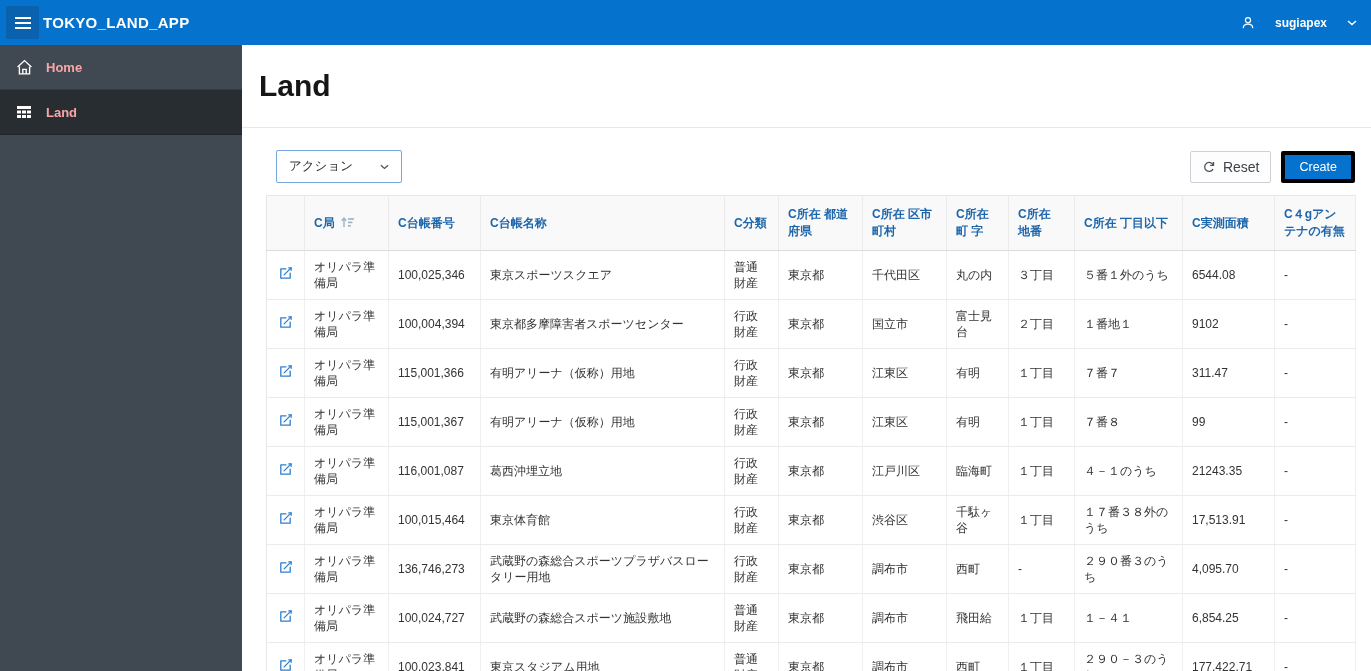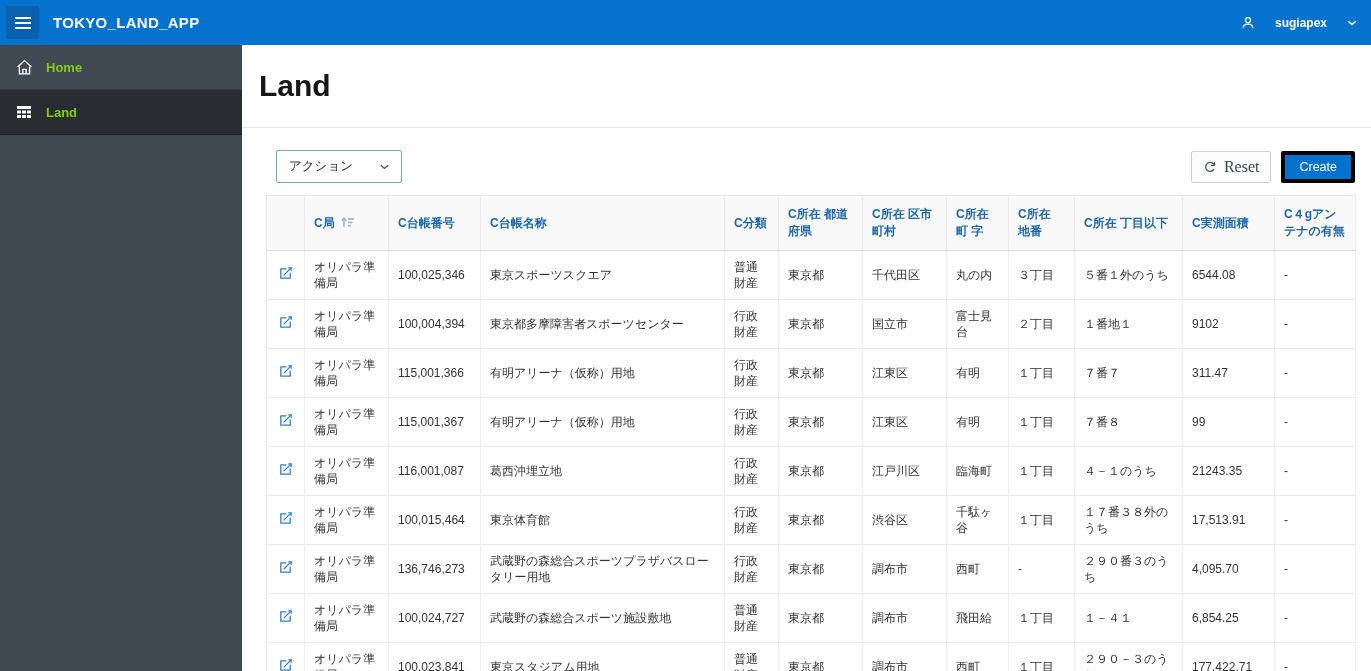--- a/index.html
+++ b/index.html
@@ -7,28 +7,28 @@
     font-family:"Liberation Sans","DejaVu Sans",sans-serif; }
   body { position:relative; }
 
   
   .topbar { position:absolute; top:0; left:0; right:0; height:45px; background:#0572ce;
     display:flex; align-items:center; color:#fff; z-index:10; }
   .hamburger-btn { width:33px; height:33px; margin-left:6px; background:#0a61ad; border:none;
     border-radius:2px; display:flex; flex-direction:column; justify-content:center; align-items:center;
     gap:3px; cursor:pointer; }
   .hamburger-btn span { display:block; width:16px; height:2px; background:#fff; }
-  .app-title { margin-left:14px; font-size:15px; font-weight:bold; letter-spacing:.3px; color:#fff; }
+  .app-title { margin-left:4px; font-size:15px; font-weight:bold; letter-spacing:.3px; color:#fff; }
   .user-menu { margin-left:auto; margin-right:14px; display:flex; align-items:center; gap:20px;
     font-size:12px; font-weight:bold; color:#fff; cursor:pointer; }
 
   
   .sidebar { position:absolute; top:45px; left:0; width:242px; bottom:0; background:#404851; }
   .side-item { height:45px; display:flex; align-items:center; gap:13px; padding-left:15px;
-    color:#84cc16; font-size:13px; font-weight:bold; cursor:pointer;
+    color:#fca5a5; font-size:13px; font-weight:bold; cursor:pointer;
     border-bottom:1px solid rgba(0,0,0,.18); }
   .side-item.active { background:#282d31; }
   .side-item .ico { width:18px; display:flex; justify-content:center; }
 
   
   .main { position:absolute; top:45px; left:242px; right:0; bottom:0; background:#fff; overflow:hidden; }
   .page-header { padding:23px 16px 23px 17px; border-bottom:1px solid #e8e8e8; }
   .page-title { font-size:30px; font-weight:600; color:#161616; line-height:36px; }
 
   .report { padding:22px 16px 0 24px; }
@@ -40,22 +40,22 @@
     display:flex; align-items:center; justify-content:center; gap:5px; cursor:pointer; }
   .search-input { width:228px; border:1px solid #cbd1d7; border-left:none; padding:0 8px;
     font-size:12px; outline:none; font-family:inherit; }
   .go-btn { border:1px solid #cbd1d7; border-left:none; background:#fff; padding:0 11px;
     font-size:12.5px; color:#333; border-radius:0 2px 2px 0; cursor:pointer; font-family:inherit; }
   .actions-btn { margin-left:10px; height:33px; border:1px solid #74a8dc; background:#fff;
     border-radius:2px; padding:0 12px; display:flex; align-items:center; gap:27px; font-size:12.5px;
     color:#333; cursor:pointer; font-family:inherit; }
   .toolbar-spacer { flex:1; }
   .reset-btn { height:32px; border:1px solid #cbd1d7; background:#fdfdfd; border-radius:2px;
-    padding:0 11px; display:flex; align-items:center; gap:7px; font-size:16px; color:#3c434a;
-    cursor:pointer; margin-right:10px; font-family:Liberation Serif, serif; }
+    padding:0 11px; display:flex; align-items:center; gap:7px; font-size:14px; color:#3c434a;
+    cursor:pointer; margin-right:10px; font-family:Liberation Sans, sans-serif; }
   .create-btn { height:32px; border:4px solid #000000; background:#0572ce; color:#fff;
     border-radius:2px; padding:0 14px; font-size:12.5px; cursor:pointer; font-family:inherit; }
 
   
   table.report-table { border-collapse:collapse; table-layout:fixed; width:1089px;
     border:1px solid #e6e6e6; }
   .report-table th { background:#f9f9f9; color:#1d66ab; font-size:12px; font-weight:bold;
     text-align:left; padding:8px 9px; height:55px; vertical-align:middle;
     border-right:1px solid #ebebeb; border-bottom:1px solid #dcdcdc; cursor:pointer;
     word-break:break-word; }

